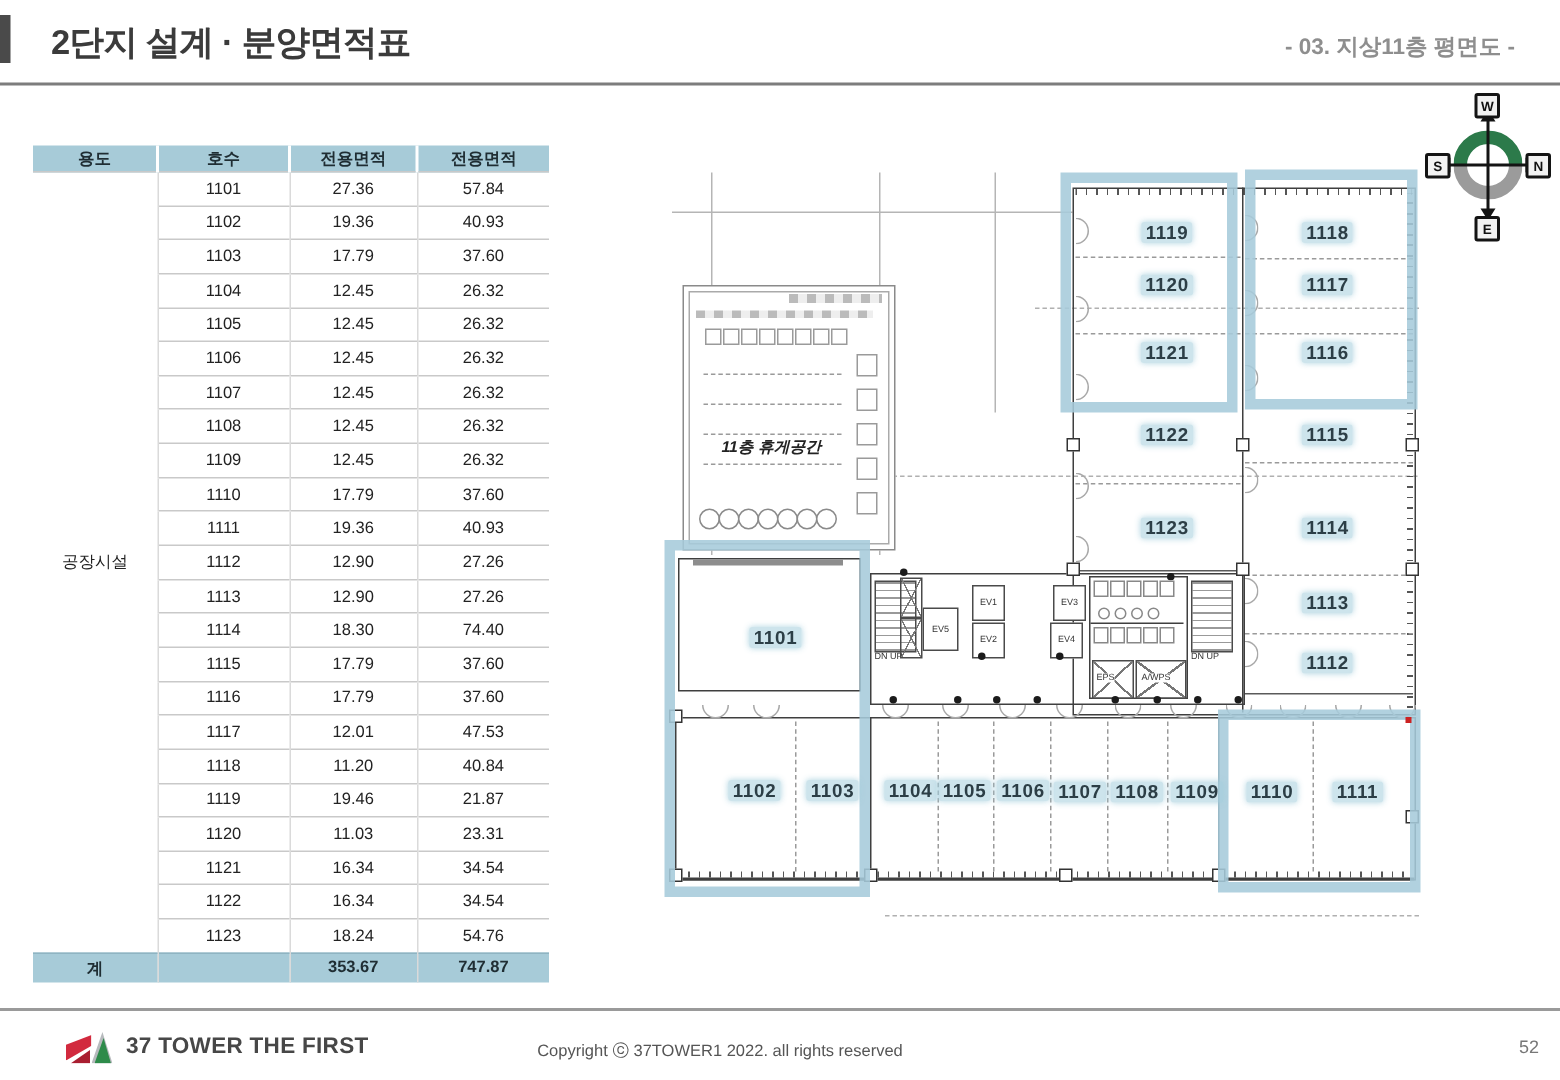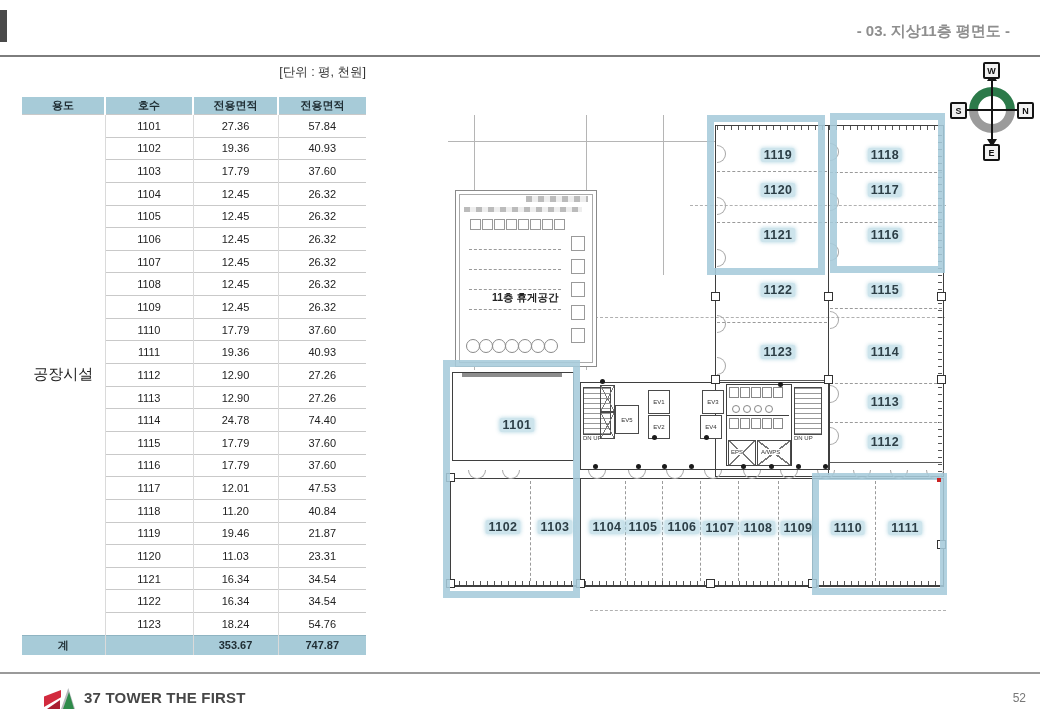--- a/index.html
+++ b/index.html
@@ -16,21 +16,21 @@
   .unit-note{position:absolute;left:22px;top:64px;width:344px;text-align:right;font-size:12.5px;color:#333;}
   table.area{position:absolute;left:22px;top:97px;width:344px;border-collapse:collapse;table-layout:fixed;
              font-size:11px;color:#222;}
   table.area col.c0{width:83px;}  table.area col.c1{width:88px;}
   table.area col.c2{width:85px;}  table.area col.c3{width:88px;}
   table.area th{background:#a7cbd8;height:17px;font-size:11px;font-weight:bold;color:#1f2d33;
                 border-left:2px solid #fff;padding:0;text-align:center;}
   table.area th:first-child{border-left:none;}
   table.area td{height:21.65px;padding:0;text-align:center;border-top:1px solid #c9c9c9;
                 border-left:1px solid #dadada;}
-  table.area td.usage{border-left:none;vertical-align:middle;font-size:15px;color:#222;}
+  table.area td.usage{border-left:none;vertical-align:middle;font-size:11px;color:#222;}
   table.area tr.total td{background:#a7cbd8;height:19px;font-weight:bold;color:#1f2d33;border-top:1px solid #8fb4c2;}
   table.area tr.total td:first-child{border-left:none;}
 
   
   .plan{position:absolute;left:440px;top:85px;width:540px;height:580px;}
   .plan *{position:absolute;}
   .gl{background:#b5b5b5;}
   .gl-dash{border-top:1px dashed #b0b0b0;height:0;background:none;}
   .wall{border:1.5px solid #3f3f3f;background:transparent;}
   .wall-thin{background:#3f3f3f;}
@@ -93,24 +93,24 @@
   .brand{position:absolute;left:84px;top:689px;font-size:15px;font-weight:bold;color:#474747;letter-spacing:0.2px;}
   .copyright{position:absolute;left:320px;top:693px;width:320px;text-align:center;font-size:11px;color:#555;}
   .page-num{position:absolute;right:14px;top:691px;font-size:12px;color:#777;}
 </style>
 </head>
 <body>
 
 <div class="page">
 
   <div class="header-accent"></div>
+  <div class="page-title">2단지 설계 · 분양면적표</div>
   <div class="page-subtitle">- 03. 지상11층 평면도 -</div>
   <div class="header-rule"></div>
 
-  <div class="unit-note">[단위 : 평, 천원]</div>
   <table class="area">
     <colgroup>
         <col class="c0">
         <col class="c1">
         <col class="c2">
         <col class="c3">
       </colgroup>
     <thead>
       <tr>
         <th>용도</th>
@@ -181,21 +181,21 @@
           <td>12.90</td>
           <td>27.26</td>
         </tr>
         <tr>
           <td>1113</td>
           <td>12.90</td>
           <td>27.26</td>
         </tr>
         <tr>
           <td>1114</td>
-          <td>24.78</td>
+          <td>18.30</td>
           <td>74.40</td>
         </tr>
         <tr>
           <td>1115</td>
           <td>17.79</td>
           <td>37.60</td>
         </tr>
         <tr>
           <td>1116</td>
           <td>17.79</td>
@@ -257,21 +257,21 @@
     <div class="gl-dash" style="left:155px;top:232px;width:350px;"></div>
     <div class="gl-dash" style="left:150px;top:525px;width:356px;"></div>
 
     <div class="inset" style="left:15px;top:105px;width:140px;height:175px;">
       <div class="inset-band" style="left:70px;top:5px;width:62px;height:6px;"></div>
       <div class="inset-band" style="left:8px;top:16px;width:118px;height:5px;"></div>
       <div class="dash-h" style="left:13px;top:58px;width:92px;"></div>
       <div class="dash-h" style="left:13px;top:78px;width:92px;"></div>
       <div class="dash-h" style="left:13px;top:98px;width:92px;"></div>
       <div class="dash-h" style="left:13px;top:118px;width:92px;"></div>
-      <div class="rest-label" style="left:36px;top:100px;">11층 휴게공간</div>
+      <div class="rest-label" style="left:25px;top:100px;font-style:italic;">11층 휴게공간</div>
       <div></div>
     <div class="inset-sq" style="left: 14px; top: 28px; width: 9px; height: 9px;"></div>
         <div class="inset-sq" style="left: 26px; top: 28px; width: 9px; height: 9px;"></div>
         <div class="inset-sq" style="left: 38px; top: 28px; width: 9px; height: 9px;"></div>
         <div class="inset-sq" style="left: 50px; top: 28px; width: 9px; height: 9px;"></div>
         <div class="inset-sq" style="left: 62px; top: 28px; width: 9px; height: 9px;"></div>
         <div class="inset-sq" style="left: 74px; top: 28px; width: 9px; height: 9px;"></div>
         <div class="inset-sq" style="left: 86px; top: 28px; width: 9px; height: 9px;"></div>
         <div class="inset-sq" style="left: 98px; top: 28px; width: 9px; height: 9px;"></div>
         <div class="inset-sq" style="left: 115px; top: 45px; width: 12px; height: 13px;"></div>
@@ -456,14 +456,15 @@
   </div>
 
   <div class="footer-rule"></div>
   <div class="logo">
     <span class="s1"></span>
       <span class="s2"></span>
       <span class="s3"></span>
       <span class="s4"></span>
   </div>
   <div class="brand">37 TOWER THE FIRST</div>
+  <div class="copyright">Copyright ⓒ 37TOWER1 2022. all rights reserved</div>
   <div class="page-num">52</div>
 </div>
 
 </body></html>

